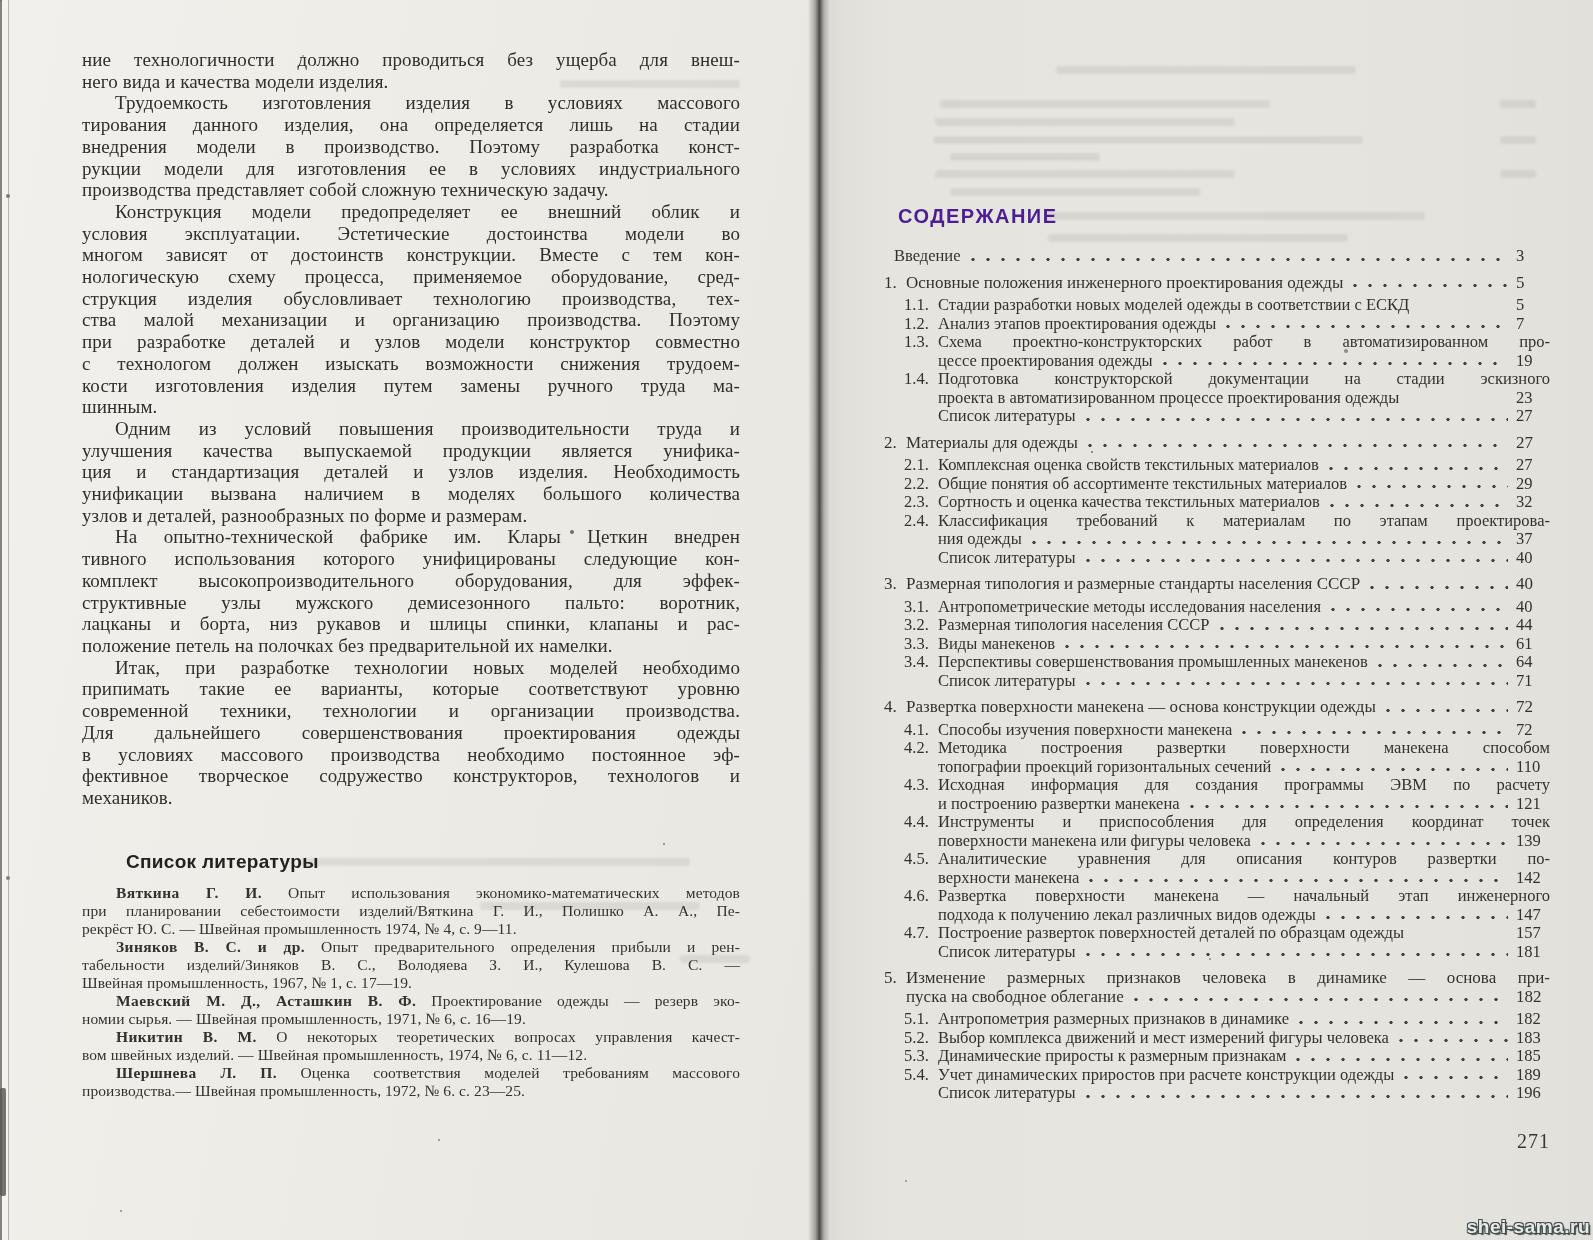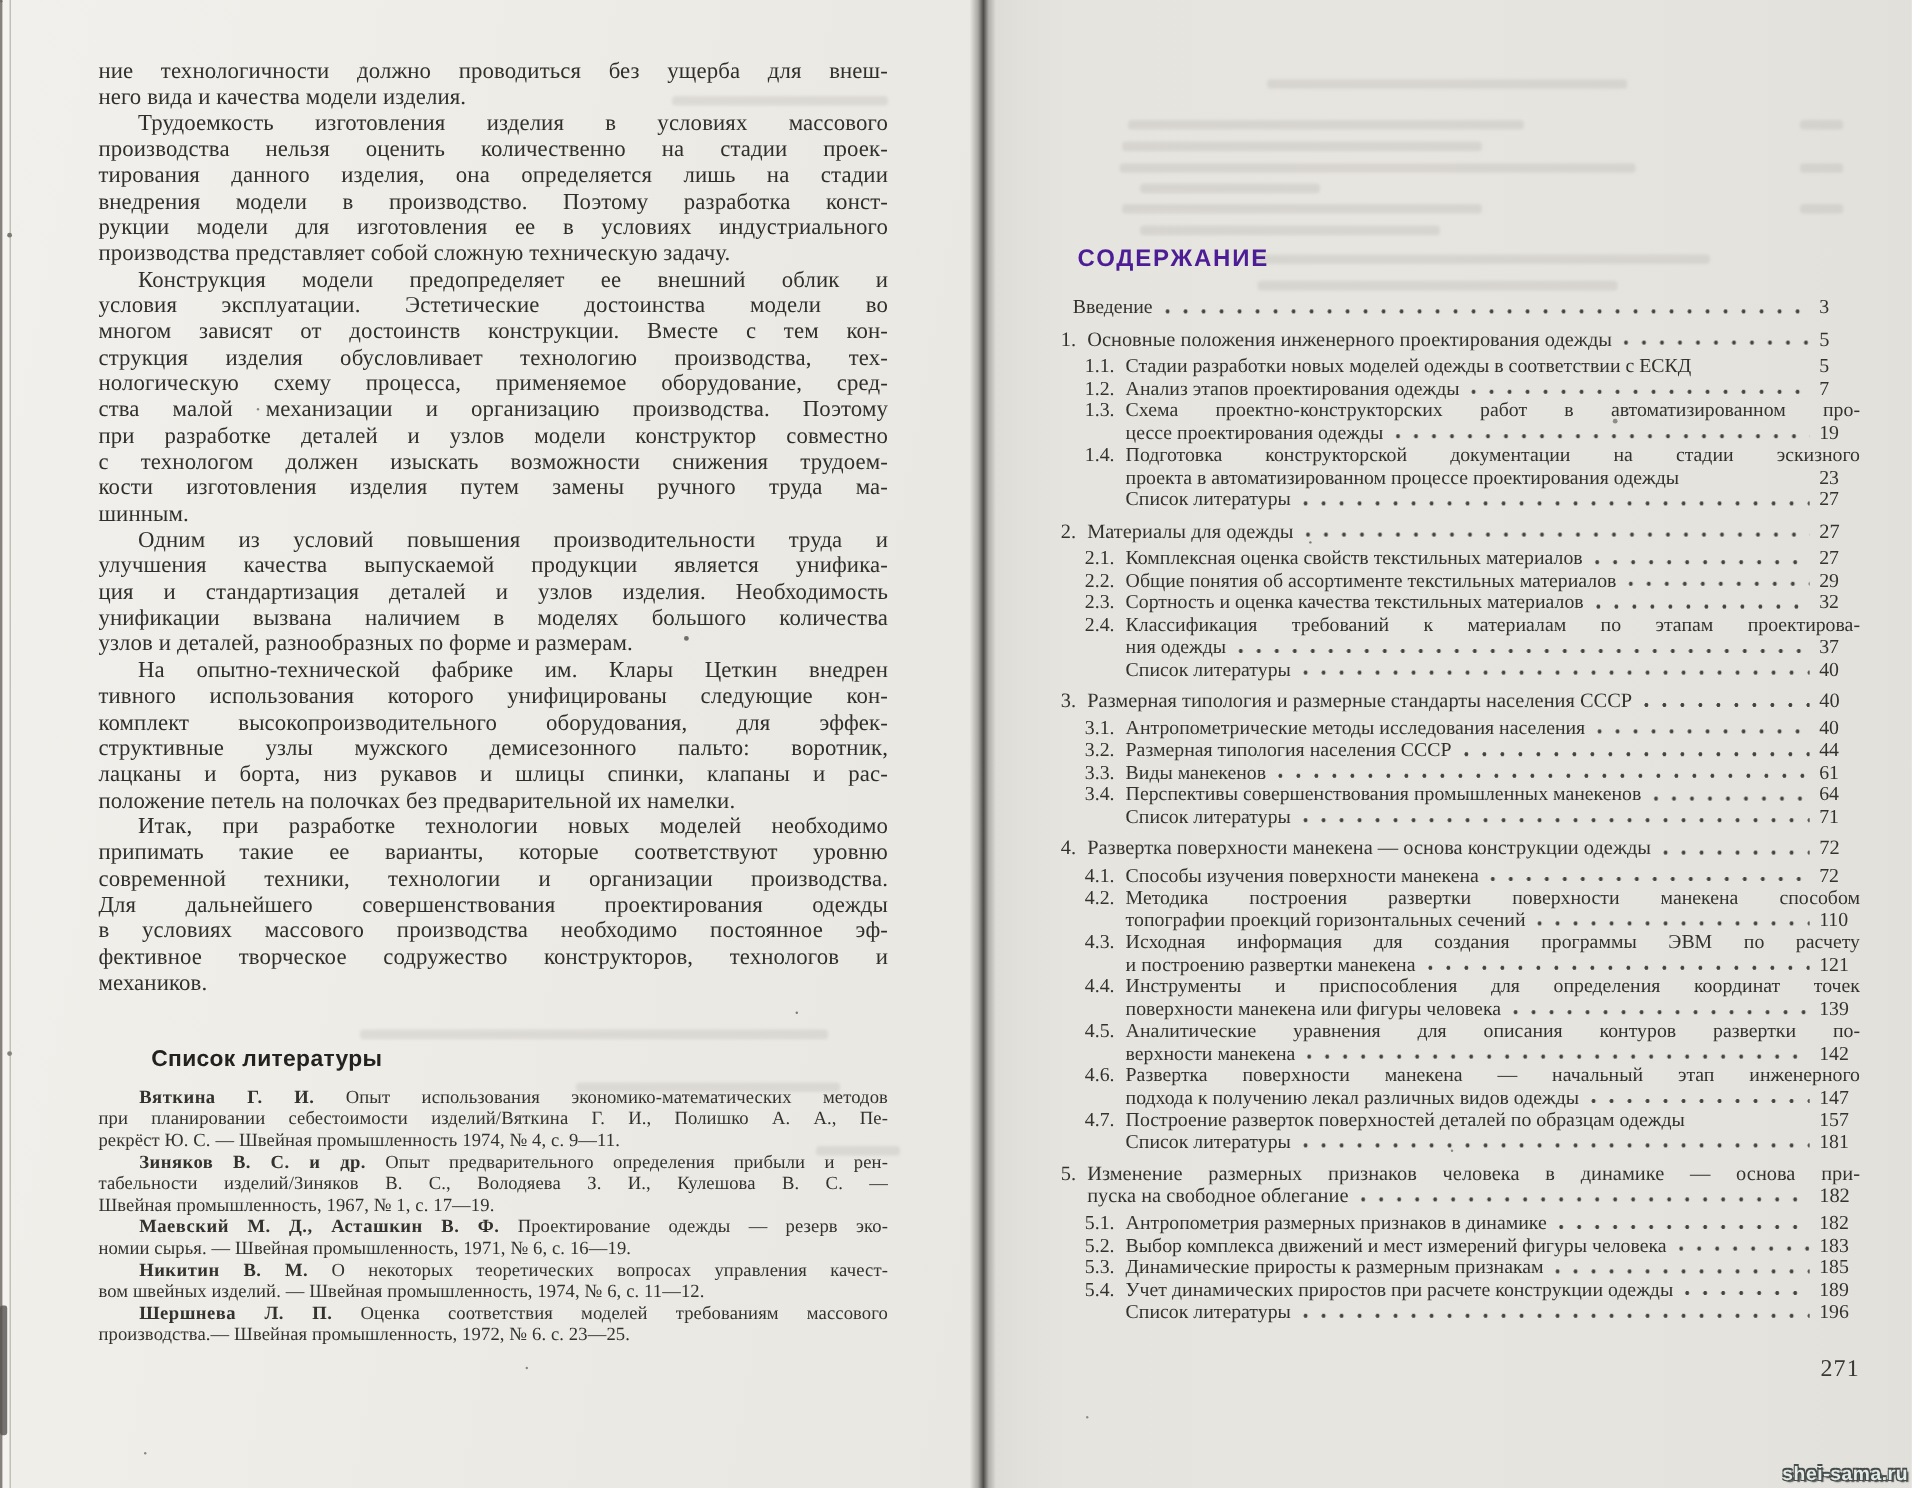--- a/index.html
+++ b/index.html
@@ -86,21 +86,21 @@
     background-size:15px 5px;background-repeat:repeat-x;background-position:0 0;
   }
   .leader.nodots{background:none;min-width:6px;}
   .pg{flex:0 0 auto;min-width:34px;text-align:right;}
   .folio{
     position:absolute;left:1470px;top:1130px;width:80px;text-align:right;
     font-size:20px;color:#3a3834;letter-spacing:1px;
   }
   .watermark{
     position:absolute;right:3px;bottom:2px;
-    font-family:"Liberation Sans",sans-serif;font-weight:bold;font-size:16px;
+    font-family:"Liberation Sans",sans-serif;font-weight:bold;font-size:19px;
     color:#e4ecea;letter-spacing:.5px;
     text-shadow:-1px -1px 0 #474d4b,1px -1px 0 #474d4b,-1px 1px 0 #474d4b,1px 1px 0 #474d4b,2px 2px 1px #474d4b;
   }
 </style>
 </head>
 <body>
 
 <div class="page-left"></div>
 <div class="page-right"></div>
 <div class="gutter"></div>
@@ -123,30 +123,29 @@
 <div class="ghost" style="left:1500px;top:170px;width:36px"></div>
 <div class="ghost" style="left:950px;top:188px;width:250px"></div>
 <div class="ghost" style="left:1045px;top:212px;width:380px"></div>
 <div class="ghost" style="left:1048px;top:234px;width:300px"></div>
 
 <div class="body-text">
   <div id="body-paragraphs">
       <div class="bline">ние технологичности должно проводиться без ущерба для внеш-</div>
       <div class="bline last">него вида и качества модели изделия.</div>
       <div class="bline ind">Трудоемкость изготовления изделия в условиях массового</div>
-      <div class="bline">производства нельзя оценить количественно на стадии проек-</div>
       <div class="bline">тирования данного изделия, она определяется лишь на стадии</div>
       <div class="bline">внедрения модели в производство. Поэтому разработка конст-</div>
       <div class="bline">рукции модели для изготовления ее в условиях индустриального</div>
       <div class="bline last">производства представляет собой сложную техническую задачу.</div>
       <div class="bline ind">Конструкция модели предопределяет ее внешний облик и</div>
       <div class="bline">условия эксплуатации. Эстетические достоинства модели во</div>
       <div class="bline">многом зависят от достоинств конструкции. Вместе с тем кон-</div>
+      <div class="bline">нологическую схему процесса, применяемое оборудование, сред-</div>
       <div class="bline">струкция изделия обусловливает технологию производства, тех-</div>
-      <div class="bline">нологическую схему процесса, применяемое оборудование, сред-</div>
       <div class="bline">ства малой механизации и организацию производства. Поэтому</div>
       <div class="bline">при разработке деталей и узлов модели конструктор совместно</div>
       <div class="bline">с технологом должен изыскать возможности снижения трудоем-</div>
       <div class="bline">кости изготовления изделия путем замены ручного труда ма-</div>
       <div class="bline last">шинным.</div>
       <div class="bline ind">Одним из условий повышения производительности труда и</div>
       <div class="bline">улучшения качества выпускаемой продукции является унифика-</div>
       <div class="bline">ция и стандартизация деталей и узлов изделия. Необходимость</div>
       <div class="bline">унификации вызвана наличием в моделях большого количества</div>
       <div class="bline last">узлов и деталей, разнообразных по форме и размерам.</div>

